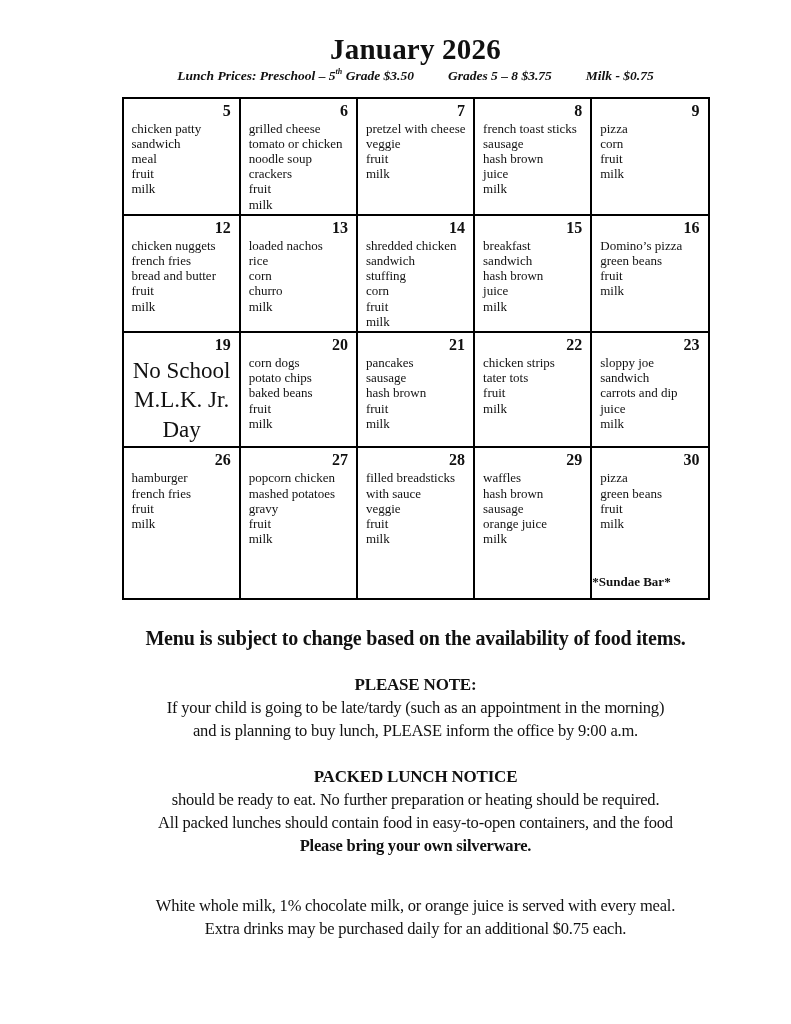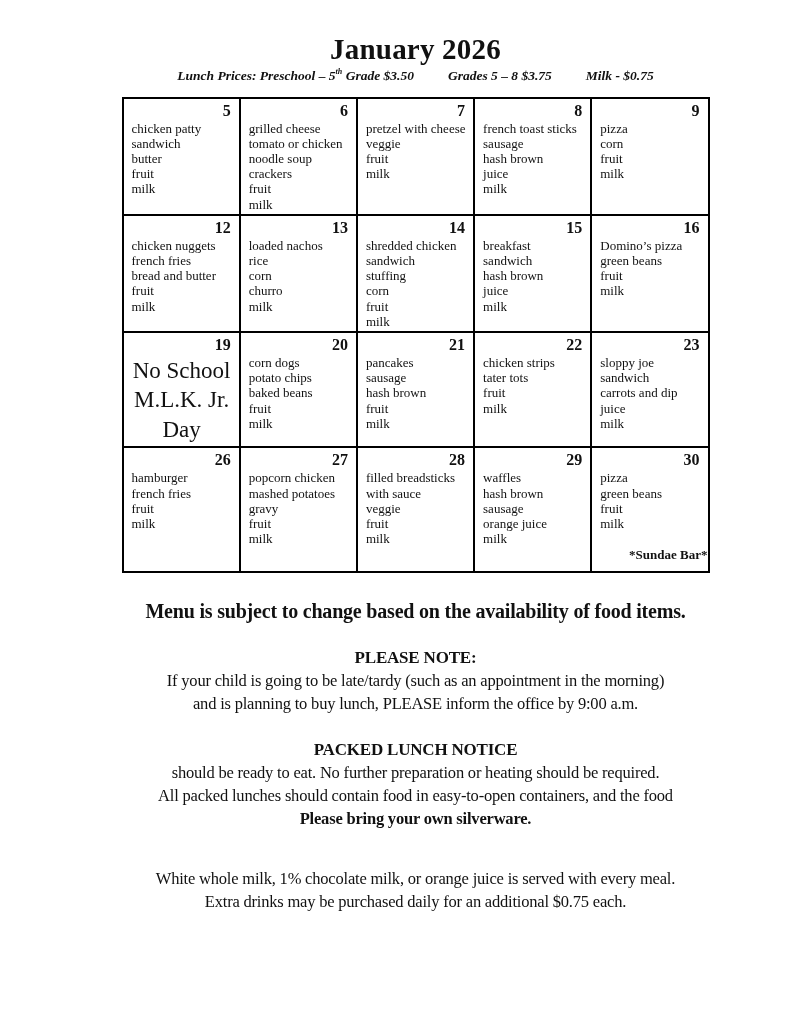--- a/index.html
+++ b/index.html
@@ -49,21 +49,21 @@
   table.calendar td {
     border: 2px solid #000;
     vertical-align: top;
     width: 20%;
     box-sizing: border-box;
     padding: 2px 7px 2px 8px;
     position: relative;
   }
   tr.week-row-0 td, tr.week-row-1 td { height: 115px; }
   tr.week-row-2 td { height: 113px; }
-  tr.week-row-3 td { height: 125px; }
+  tr.week-row-3 td { height: 152px; }
 
   .day-num {
     text-align: right;
     font-weight: bold;
     font-size: 16px;
     line-height: 19px;
     padding-right: 1px;
   }
   .items {
     font-size: 13px;
@@ -74,21 +74,21 @@
     text-align: center;
     font-size: 23px;
     line-height: 29.5px;
     margin-top: 2px;
   }
   .cell-footer {
     position: absolute;
     bottom: 8px;
     left: 0;
     right: 0;
-    text-align: right;
+    text-align: left;
     font-weight: bold;
     font-size: 13px;
   }
 
   .notes {
     text-align: center;
     letter-spacing: -0.2px;
   }
   .note-change {
     margin-top: 27px;
@@ -122,21 +122,21 @@
   <div class="prices"><span>Lunch Prices:  Preschool – 5</span><sup>th</sup><span> Grade  $3.50</span><span class="gap"></span><span>Grades 5 – 8  $3.75</span><span class="gap"></span><span>Milk -  $0.75</span></div>
 
   <table class="calendar">
     <tbody id="calendar-body">
         <tr class="week-row-0">
           <td>
             <div class="day-num">5</div>
             <div class="items">
               <div>chicken patty</div>
               <div>sandwich</div>
-              <div>butter</div>
+              <div>meal</div>
               <div>fruit</div>
               <div>milk</div>
             </div>
           </td>
           <td>
             <div class="day-num">6</div>
             <div class="items">
               <div>grilled cheese</div>
               <div>tomato or chicken</div>
               <div>noodle soup</div>

